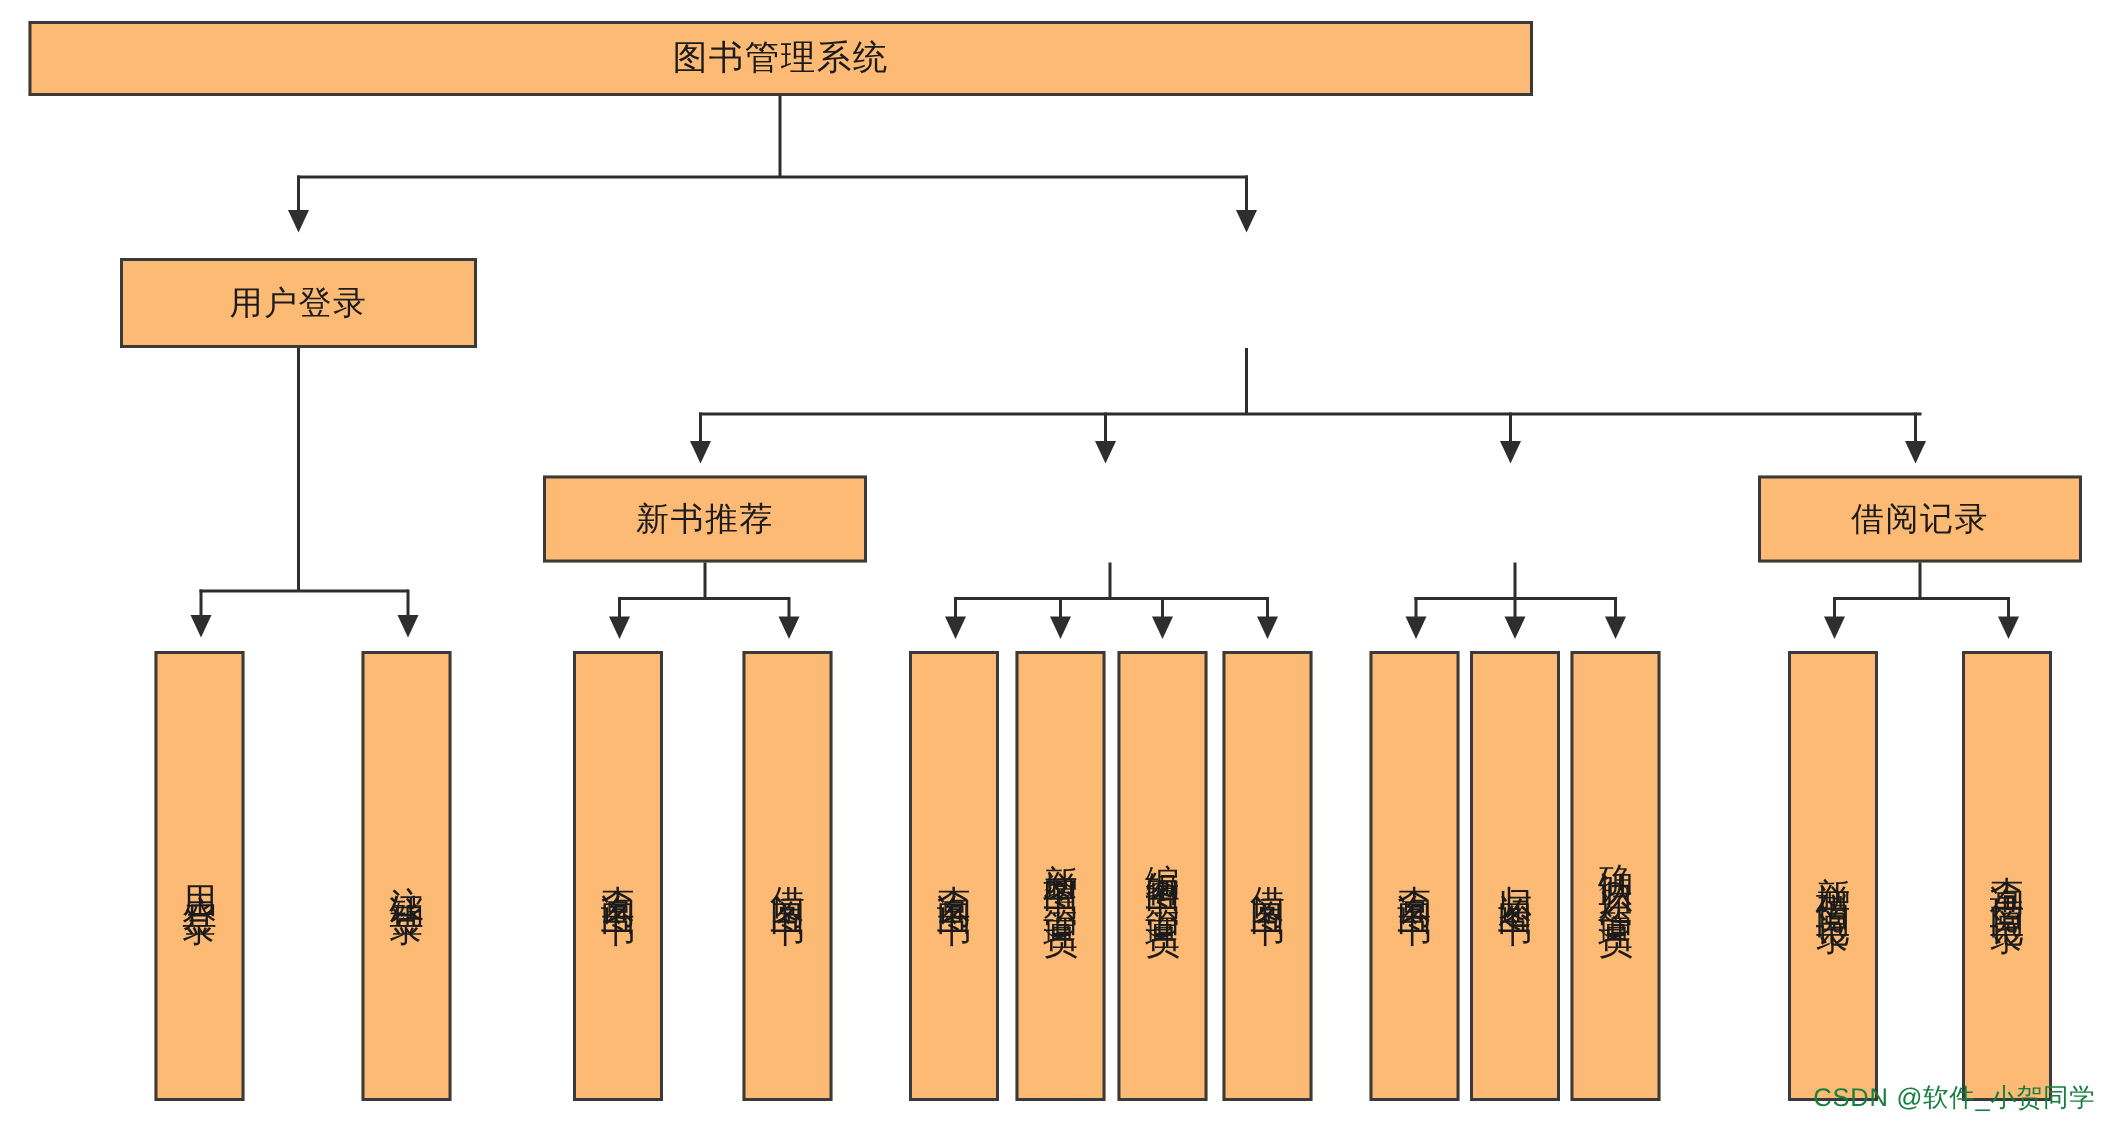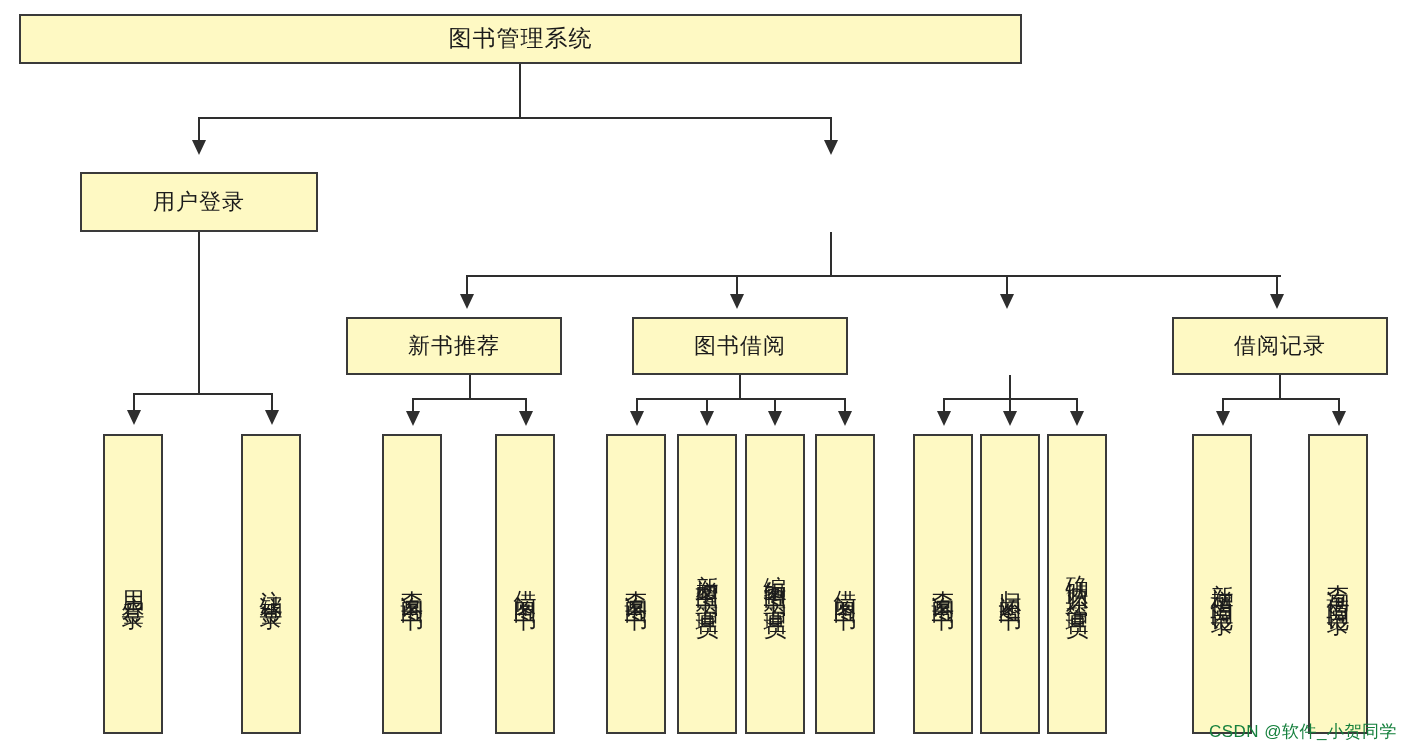--- a/index.html
+++ b/index.html
@@ -11,21 +11,21 @@
     position:relative;
     width:1405px;
     height:747px;
     background:#ffffff;
     overflow:hidden;
   }
   
   .node{
     position:absolute;
     box-sizing:border-box;
-    background:#fef9c3;
+    background:#fdba74;
     border:2px solid #3a3a3a;
     display:flex;
     align-items:center;
     justify-content:center;
     color:#1b1b1b;
   }
   .node .lbl{
     display:block;
     text-align:center;
     line-height:1.18;
@@ -106,25 +106,22 @@
   <div class="conn h" style="left:466px;top:275px;width:815px;"></div>
   <div class="conn v" style="left:466px;top:275px;height:22px;"></div>
   <div class="conn v" style="left:736px;top:275px;height:22px;"></div>
   <div class="conn v" style="left:1006px;top:275px;height:22px;"></div>
   <div class="conn v" style="left:1276px;top:275px;height:22px;"></div>
   <div class="arrow" style="left:460px;top:294px;"></div>
   <div class="arrow" style="left:730px;top:294px;"></div>
   <div class="arrow" style="left:1000px;top:294px;"></div>
   <div class="arrow" style="left:1270px;top:294px;"></div>
 
-  <div class="node horiz" style="left:346px;top:317px;width:216px;height:58px;">
+  <div class="node horiz" style="left:362px;top:317px;width:216px;height:58px;">
     <span class="lbl">新书推荐</span>
-  </div>
-  <div class="node horiz" style="left:632px;top:317px;width:216px;height:58px;">
-    <span class="lbl">图书借阅</span>
   </div>
   <div class="node horiz" style="left:1172px;top:317px;width:216px;height:58px;">
     <span class="lbl">借阅记录</span>
   </div>
 
   <div class="conn v" style="left:469px;top:375px;height:24px;"></div>
   <div class="conn h" style="left:412px;top:398px;width:114px;"></div>
   <div class="conn v" style="left:412px;top:398px;height:16px;"></div>
   <div class="conn v" style="left:525px;top:398px;height:16px;"></div>
   <div class="arrow" style="left:406px;top:411px;"></div>

